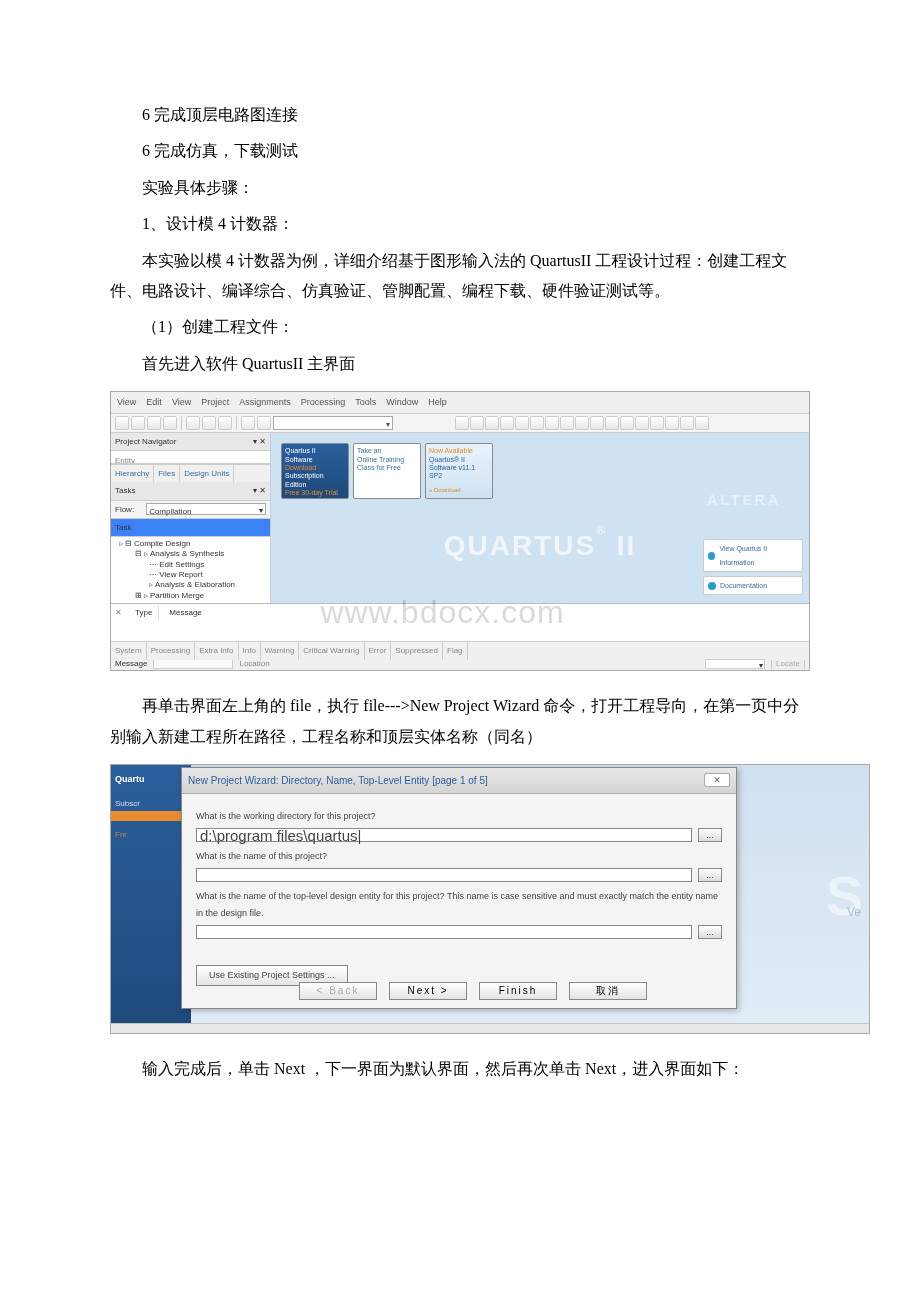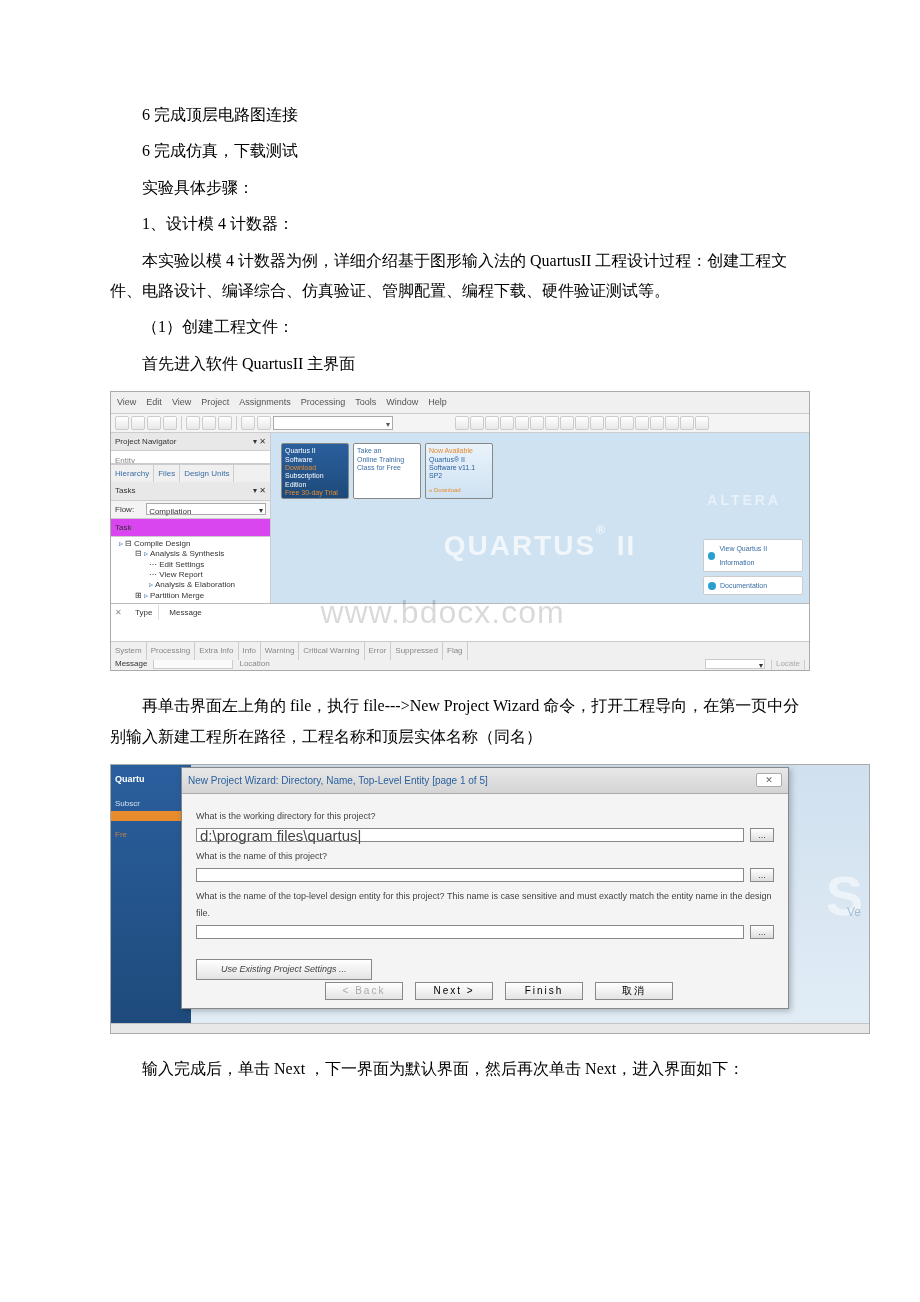--- a/index.html
+++ b/index.html
@@ -71,29 +71,29 @@
   .q-statusbar .locate-btn { padding:0 4px; border:1px solid #ccc; background:#eee; color:#aaa;}
 
   
   .wiz-wrap { height:270px; background:linear-gradient(#d0e0ef,#e2edf6); font-family:Tahoma,Arial,sans-serif; font-size:10px; position:relative;}
   .wiz-left-bg { position:absolute; left:0; top:0; width:80px; height:100%; background:linear-gradient(#2a5f9e,#1e4a7a);}
   .wiz-left-bg .q-text { color:#fff; font-weight:bold; padding:6px 4px; font-size:9px;}
   .wiz-left-bg .sub { padding:2px 4px; color:#fff; font-size:8px; opacity:0.8;}
   .wiz-left-bg .orange-bar { position:absolute; left:0; top:46px; width:80px; height:10px; background:#e78b2c;}
   .wiz-right-letter { position:absolute; right:6px; top:78px; font-size:56px; font-weight:bold; color:rgba(255,255,255,0.5); font-family:Arial;}
   .wiz-right-ve { position:absolute; right:8px; top:136px; font-size:12px; color:rgba(120,160,190,0.6); font-family:Arial;}
-  .wiz-dialog { position:absolute; left:70px; top:2px; width:608px; height:242px; background:#f4f4f4; border:1px solid #888; box-shadow:2px 2px 6px rgba(0,0,0,0.25);}
+  .wiz-dialog { position:absolute; left:70px; top:2px; width:556px; height:242px; background:#f4f4f4; border:1px solid #888; box-shadow:2px 2px 6px rgba(0,0,0,0.25);}
   .wiz-titlebar { display:flex; align-items:center; justify-content:space-between; background:linear-gradient(#e8e8e8,#d4d4d4); border-bottom:1px solid #aaa; padding:3px 6px; font-size:10px; color:#2a5f9e;}
   .wiz-close { width:26px; height:14px; background:#fff; border:1px solid #aaa; color:#666; text-align:center; font-size:9px; line-height:12px; border-radius:2px;}
   .wiz-body { padding:8px 14px; font-size:9px; color:#444;}
   .wiz-label { margin:6px 0 3px 0;}
   .wiz-input-row { display:flex; gap:6px;}
   .wiz-input { flex:1; height:14px; border:1px solid #888; background:#fff; padding:0 3px; font-size:15px; line-height:14px;}
   .wiz-browse { width:24px; height:14px; border:1px solid #888; background:linear-gradient(#fff,#ddd); text-align:center; font-size:9px; line-height:12px;}
-  .wiz-btn-existing { display:inline-block; margin-top:20px; padding:1px 24px; border:1px solid #888; background:linear-gradient(#fff,#e4e4e4); font-size:9px;font-style:italic;}
+  .wiz-btn-existing { display:inline-block; margin-top:26px; padding:1px 12px; border:1px solid #888; background:linear-gradient(#fff,#e4e4e4); font-size:9px;}
   .wiz-footer { position:absolute; left:0; right:16px; bottom:8px; display:flex; justify-content:center; gap:12px;margin-left:44px; }
   .wiz-footer-btn { width:78px; height:18px; border:1px solid #888; background:linear-gradient(#fff,#e4e4e4); text-align:center; font-size:10px; line-height:16px; letter-spacing:2px;}
   .wiz-footer-btn.disabled { color:#aaa;}
   .wiz-bottom-strip { position:absolute; left:0; right:0; bottom:0; height:10px; background:#e8e8e8; border-top:1px solid #c4c4c4;}
 </style>
 </head>
 <body>
 
 <p class="para">6 完成顶层电路图连接</p>
 <p class="para">6 完成仿真，下载测试</p>
@@ -164,21 +164,21 @@
         <span>Design Units</span>
       </div>
       <div class="q-panel-title">
         <span>Tasks</span>
         <span>▾ ✕</span>
       </div>
       <div class="q-tasks-row">
         <span>Flow:</span>
         <div class="q-tasks-select"><span style="padding-left:2px;">Compilation</span></div>
       </div>
-      <div class="q-tasks-row" style="background:#d946ef;">
+      <div class="q-tasks-row" style="background:#3b82f6;">
         <span>Task</span>
       </div>
       <div class="q-compile-tree">
         <div class="tree-row"><span class="tree-tri">▹</span>⊟ <span>Compile Design</span></div>
         <div class="tree-row" style="padding-left:16px;">⊟ <span class="tree-tri">▹</span><span>Analysis &amp; Synthesis</span></div>
         <div class="tree-row" style="padding-left:30px;">⋯ <span>Edit Settings</span></div>
         <div class="tree-row" style="padding-left:30px;">⋯ <span>View Report</span></div>
         <div class="tree-row" style="padding-left:30px;"><span class="tree-tri">▹</span><span>Analysis &amp; Elaboration</span></div>
         <div class="tree-row" style="padding-left:16px;">⊞ <span class="tree-tri">▹</span><span>Partition Merge</span></div>
       </div>

